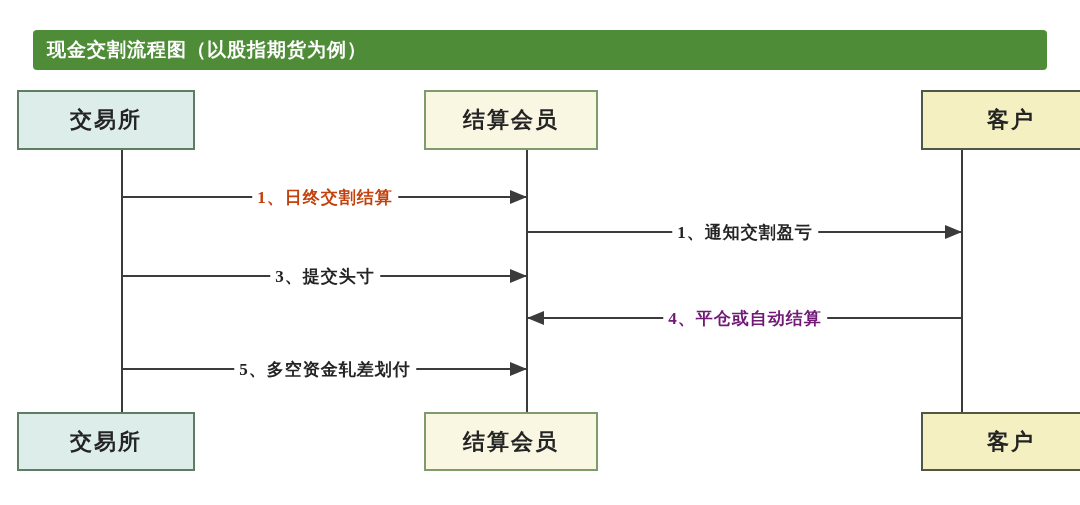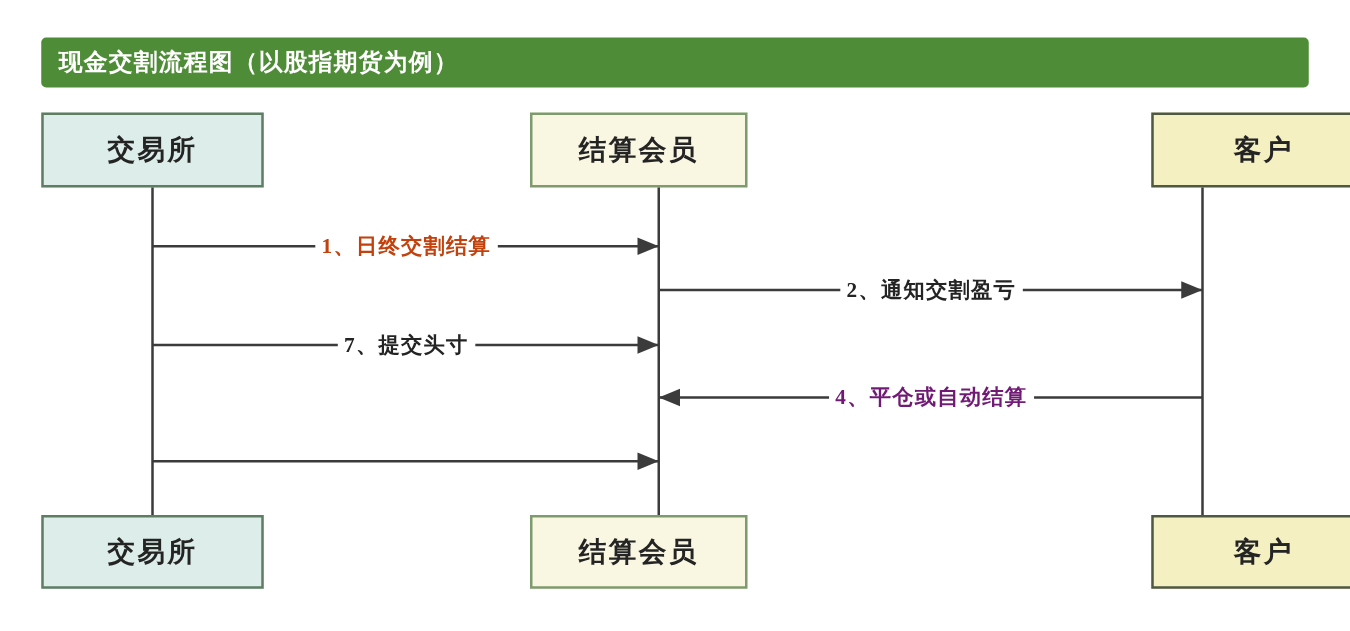--- a/index.html
+++ b/index.html
@@ -40,21 +40,21 @@
     box-sizing: border-box;
     display: flex;
     align-items: center;
     justify-content: center;
     font-size: 22px;
     font-weight: bold;
     letter-spacing: 2px;
   }
   .pos-top { top: 90px; }
   .pos-bottom { top: 412px; height: 59px; }
-  .col-exchange { left: 33px; width: 178px; }
+  .col-exchange { left: 17px; width: 178px; }
   .col-clearing { left: 424px; width: 174px; }
   .col-customer { left: 873px; width: 180px; margin-left: 48px; }
   .lifeline {
     position: absolute;
     top: 150px;
     width: 2px;
     height: 262px;
   }
   .msg-line {
     position: absolute;
@@ -99,32 +99,33 @@
   <div class="lifeline" style="left: 121px; background-color: rgb(59, 59, 59);"></div>
   <div class="lifeline" style="left: 526px; background-color: rgb(59, 59, 59);"></div>
   <div class="lifeline" style="left: 961px; background-color: rgb(59, 59, 59);"></div>
 
   <div class="msg-line" style="left: 122px; top: 196px; width: 405px; background-color: rgb(59, 59, 59);"></div>
   <div class="arrow-head" style="left: 510px; top: 190px; border-left: 17px solid rgb(59, 59, 59);"></div>
   <div class="msg-label" style="left: 325px; top: 197px; background-color: rgb(255, 255, 255); color: #c2410c;">1、日终交割结算</div>
 
   <div class="msg-line" style="left: 527px; top: 231px; width: 435px; background-color: rgb(59, 59, 59);"></div>
   <div class="arrow-head" style="left: 945px; top: 225px; border-left: 17px solid rgb(59, 59, 59);"></div>
-  <div class="msg-label" style="left: 745px; top: 232px; background-color: rgb(255, 255, 255); color: rgb(36, 36, 36);">2、通知交割盈亏</div>
+  <div class="msg-label" style="left: 745px; top: 232px; background-color: rgb(255, 255, 255); color: rgb(36, 36, 36);">1、通知交割盈亏</div>
 
   <div class="msg-line" style="left: 122px; top: 275px; width: 405px; background-color: rgb(59, 59, 59);"></div>
   <div class="arrow-head" style="left: 510px; top: 269px; border-left: 17px solid rgb(59, 59, 59);"></div>
-  <div class="msg-label" style="left: 325px; top: 276px; background-color: rgb(255, 255, 255); color: rgb(36, 36, 36);">7、提交头寸</div>
+  <div class="msg-label" style="left: 325px; top: 276px; background-color: rgb(255, 255, 255); color: rgb(36, 36, 36);">3、提交头寸</div>
 
   <div class="msg-line" style="left: 527px; top: 317px; width: 435px; background-color: rgb(59, 59, 59);"></div>
   <div class="arrow-head" style="left: 527px; top: 311px; border-right: 17px solid rgb(59, 59, 59);"></div>
   <div class="msg-label" style="left: 745px; top: 318px; background-color: rgb(255, 255, 255); color: #701a75;">4、平仓或自动结算</div>
 
   <div class="msg-line" style="left: 122px; top: 368px; width: 405px; background-color: rgb(59, 59, 59);"></div>
   <div class="arrow-head" style="left: 510px; top: 362px; border-left: 17px solid rgb(59, 59, 59);"></div>
+  <div class="msg-label" style="left: 325px; top: 369px; background-color: rgb(255, 255, 255); color: rgb(36, 36, 36);">5、多空资金轧差划付</div>
 
   <div class="actor-box pos-bottom col-exchange" style="background-color: rgb(221, 238, 234); border-color: rgb(94, 125, 99); color: rgb(36, 36, 36);">
       <span>交易所</span>
     </div>
   <div class="actor-box pos-bottom col-clearing" style="background-color: rgb(249, 246, 226); border-color: rgb(126, 155, 110); color: rgb(36, 36, 36);">
       <span>结算会员</span>
     </div>
   <div class="actor-box pos-bottom col-customer" style="background-color: rgb(245, 240, 194); border-color: rgb(78, 88, 67); color: rgb(36, 36, 36);">
       <span>客户</span>
     </div>

